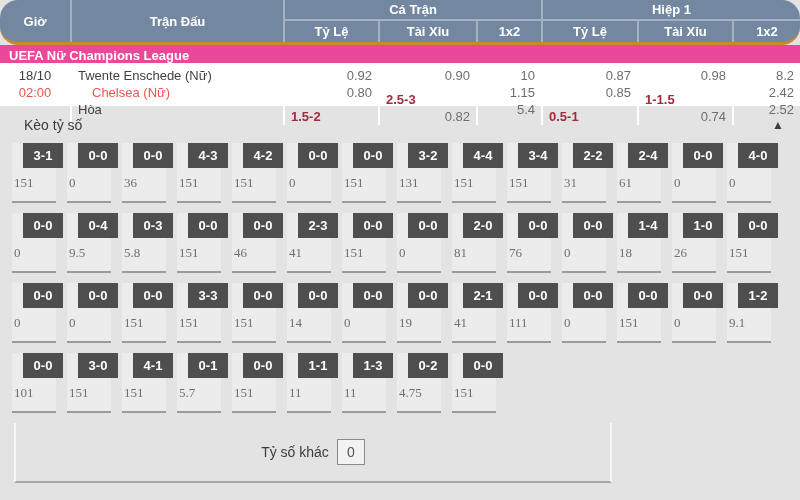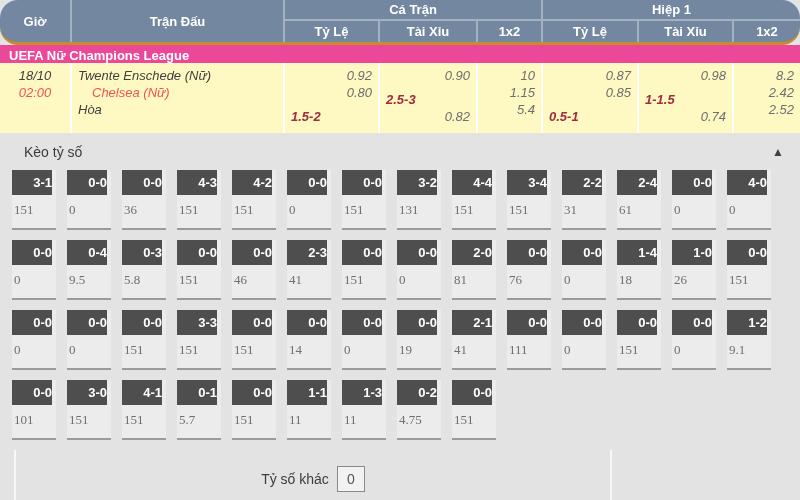--- a/index.html
+++ b/index.html
@@ -21,21 +21,21 @@
   .hcell.group { border-bottom:2px solid rgba(255,255,255,0.35); }
   .hcell.nobr { border-right:none; }
 
   .league-bar { height:18px; background:#ec4899; color:#fff; font-size:13px; font-weight:bold;
     display:flex; align-items:flex-end; padding-left:9px; }
 
   
   .match-row {
     display:grid;
     grid-template-columns:72px 213px 95px 98px 65px 96px 95px 66px;
-    background:#fef9c3; height:70px; font-size:13px; color:#3f3f3f;font-style:italic;
+    background:#ffffff; height:43px; font-size:13px; color:#3f3f3f;
   }
   .mcell { border-right:2px solid #ffffff; padding:4px 6px 0 6px; line-height:17px; }
   .mcell.nobr { border-right:none; }
   .time-cell { text-align:center; }
   .time-cell .time { color:#ef5350; }
   .teams-cell .away { color:#ef5350;margin-left:14px; }
   .oline { display:flex; justify-content:space-between; line-height:17px; }
   .hc { color:#a02c3e; font-weight:bold;margin-top:24px; }
   .odd { color:#6e6e6e; margin-left:auto; }
   .rline { text-align:right; line-height:17px; color:#6e6e6e; }
@@ -43,21 +43,21 @@
   
   .section-header { height:37px; display:flex; align-items:center; padding:0 16px 0 24px;
     font-size:14px; color:#3c3c3c; }
   .section-title { flex:1; }
   .collapse { color:#3f3f3f; font-size:12px; cursor:pointer; }
 
   .score-rows { padding-left:12px; }
   .score-row { display:flex; gap:11px; margin-bottom:10px; height:60px; }
   .score-cell { width:44px; background:#ececec; border-bottom:2px solid #9b9b9b; cursor:pointer; }
   .score-box { display:inline-block; background:#4e4e4e; color:#fff; font-weight:bold;
-    font-size:13px; padding:5px 0; min-width:40px; text-align:right; }
+    font-size:13px; padding:5px 0; min-width:40px; text-align:center;margin-left:11px; }
   .score-odds { color:#6f6f6f; font-size:13px; padding:7px 0 0 2px;font-family:Liberation Serif, serif; }
 
   .other-panel { margin-left:14px; width:598px; height:60px;
     border-bottom:2px solid #a6a6a6; border-right:2px solid #f7f7f7; border-left:2px solid #f7f7f7;
     display:flex; align-items:center; justify-content:center; font-size:14px; color:#3c3c3c; }
   .other-box { min-width:28px; height:26px; border:1px solid #8a8a8a; background:#f2f2f2;
     display:flex; align-items:center; justify-content:center; margin-left:8px; color:#555;
     padding:0 6px; }
 </style>
 </head>

